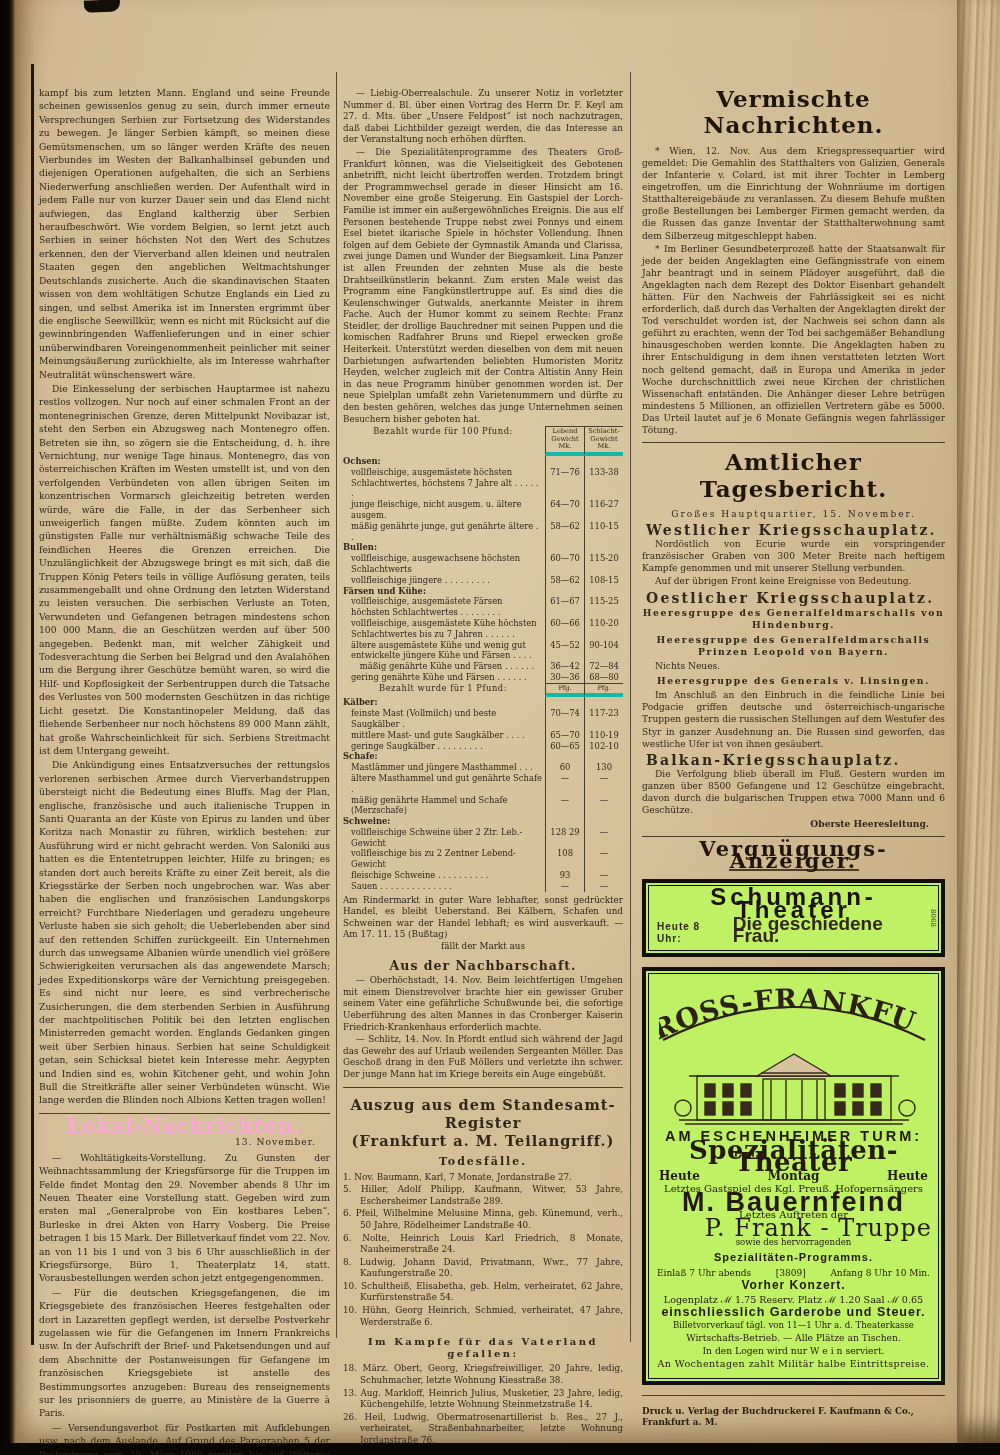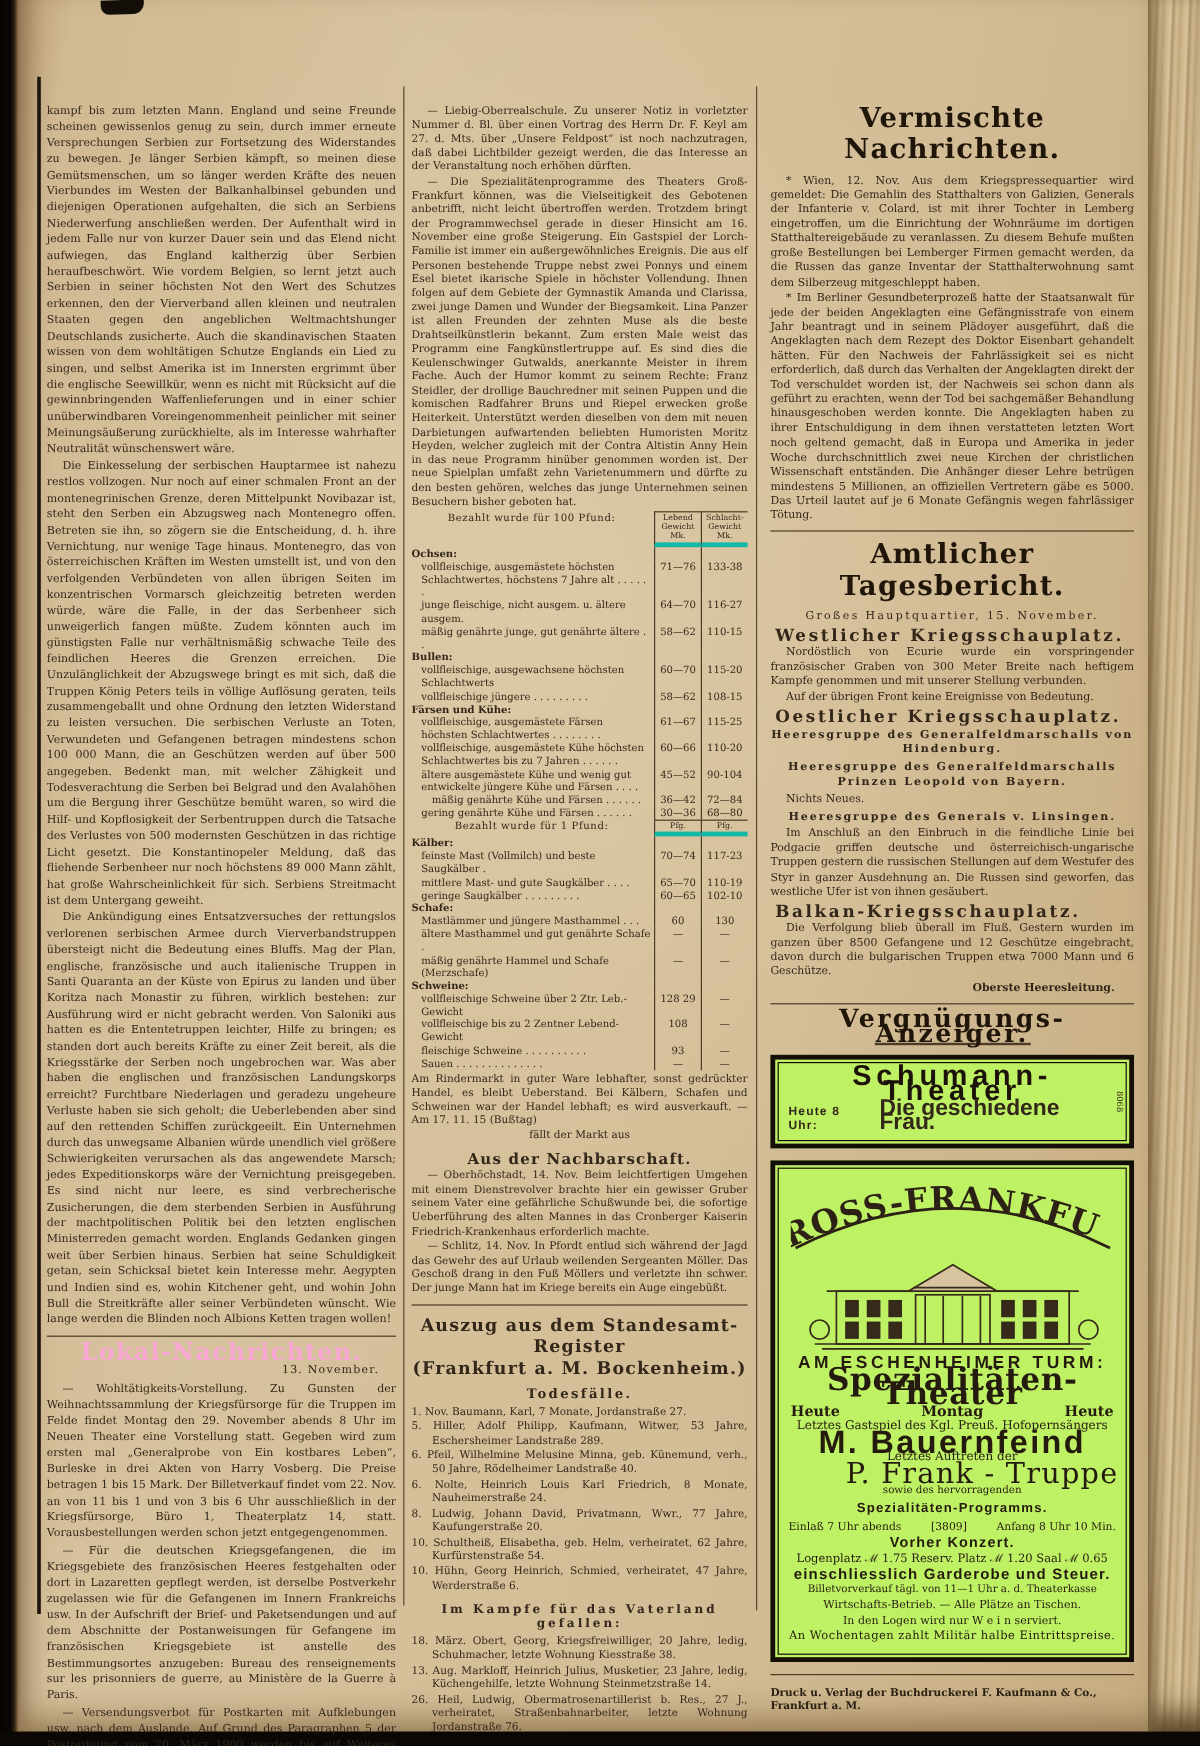--- a/index.html
+++ b/index.html
@@ -276,21 +276,21 @@
     <span class="tail">fällt der Markt aus</span>
   </div>
   <div class="sub-frak">Aus der Nachbarschaft.</div>
   <div id="mid-neigh">
       <div class="p">— Oberhöchstadt, 14. Nov. Beim leichtfertigen Umgehen mit einem Dienstrevolver brachte hier ein gewisser Gruber seinem Vater eine gefährliche Schußwunde bei, die sofortige Ueberführung des alten Mannes in das Cronberger Kaiserin Friedrich-Krankenhaus erforderlich machte.</div>
       <div class="p">— Schlitz, 14. Nov. In Pfordt entlud sich während der Jagd das Gewehr des auf Urlaub weilenden Sergeanten Möller. Das Geschoß drang in den Fuß Möllers und verletzte ihn schwer. Der junge Mann hat im Kriege bereits ein Auge eingebüßt.</div>
     </div>
   <hr class="hr">
   <div class="standes">
     <div>Auszug aus dem Standesamt-Register</div>
-    <div>(Frankfurt a. M. Bockenheim.)</div>
+    <div>(Frankfurt a. M. Teilangriff.)</div>
   </div>
   <div class="deaths-h">Todesfälle.</div>
   <div id="mid-deaths">
       <div class="entry">1. Nov. Baumann, Karl, 7 Monate, Jordanstraße 27.</div>
       <div class="entry">5. Hiller, Adolf Philipp, Kaufmann, Witwer, 53 Jahre, Eschersheimer Landstraße 289.</div>
       <div class="entry">6. Pfeil, Wilhelmine Melusine Minna, geb. Künemund, verh., 50 Jahre, Rödelheimer Landstraße 40.</div>
       <div class="entry">6. Nolte, Heinrich Louis Karl Friedrich, 8 Monate, Nauheimerstraße 24.</div>
       <div class="entry">8. Ludwig, Johann David, Privatmann, Wwr., 77 Jahre, Kaufungerstraße 20.</div>
       <div class="entry">10. Schultheiß, Elisabetha, geb. Helm, verheiratet, 62 Jahre, Kurfürstenstraße 54.</div>
       <div class="entry">10. Hühn, Georg Heinrich, Schmied, verheiratet, 47 Jahre, Werderstraße 6.</div>

